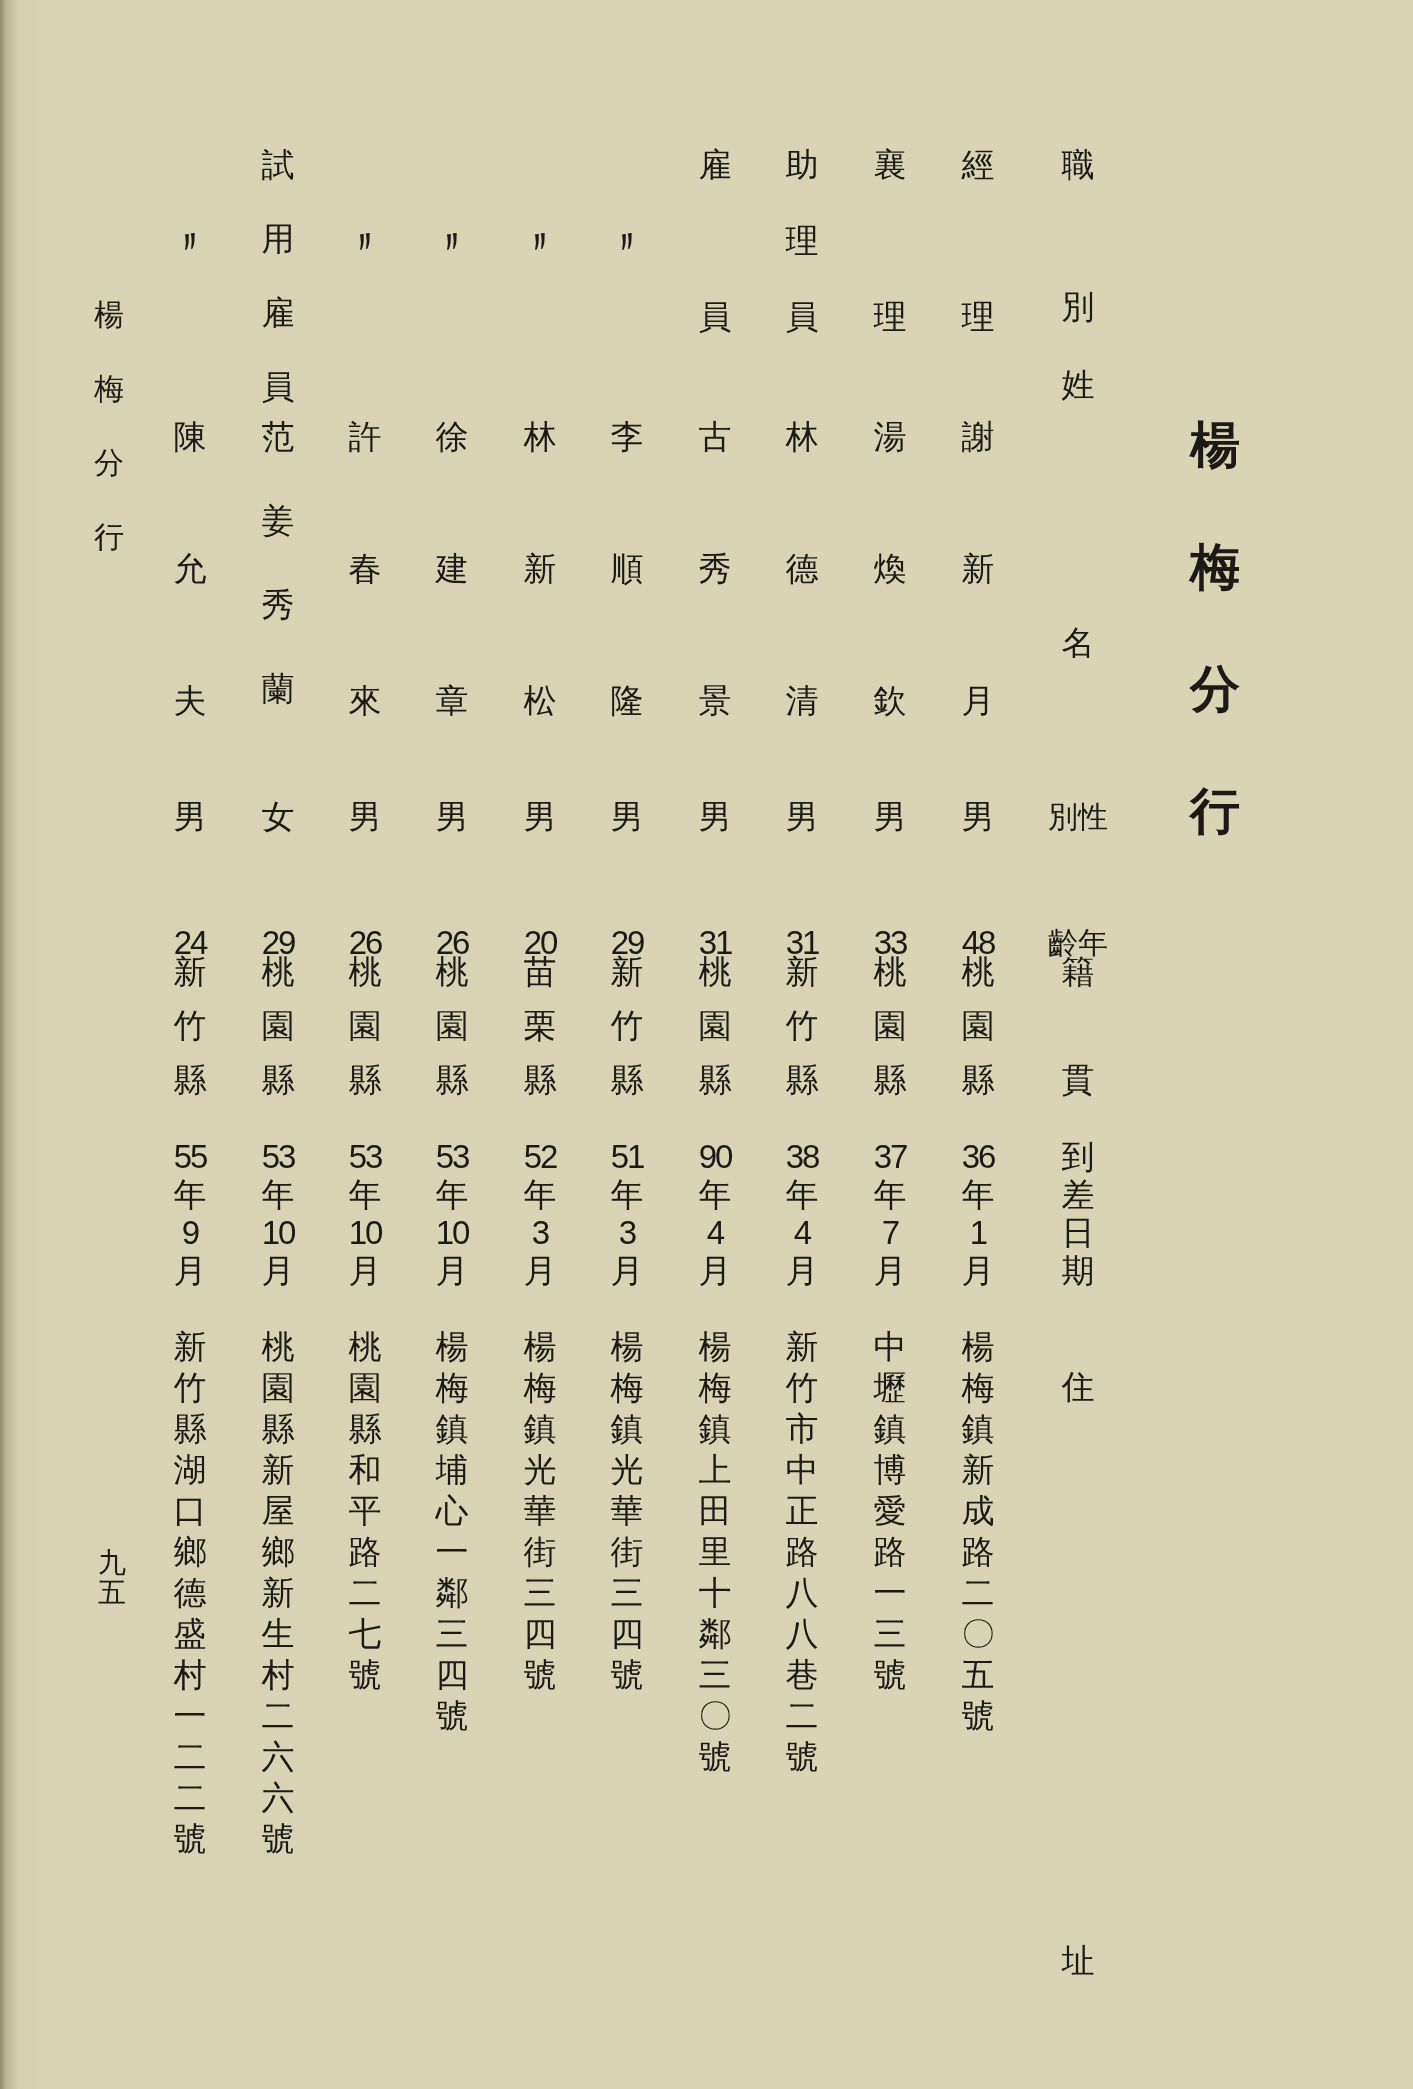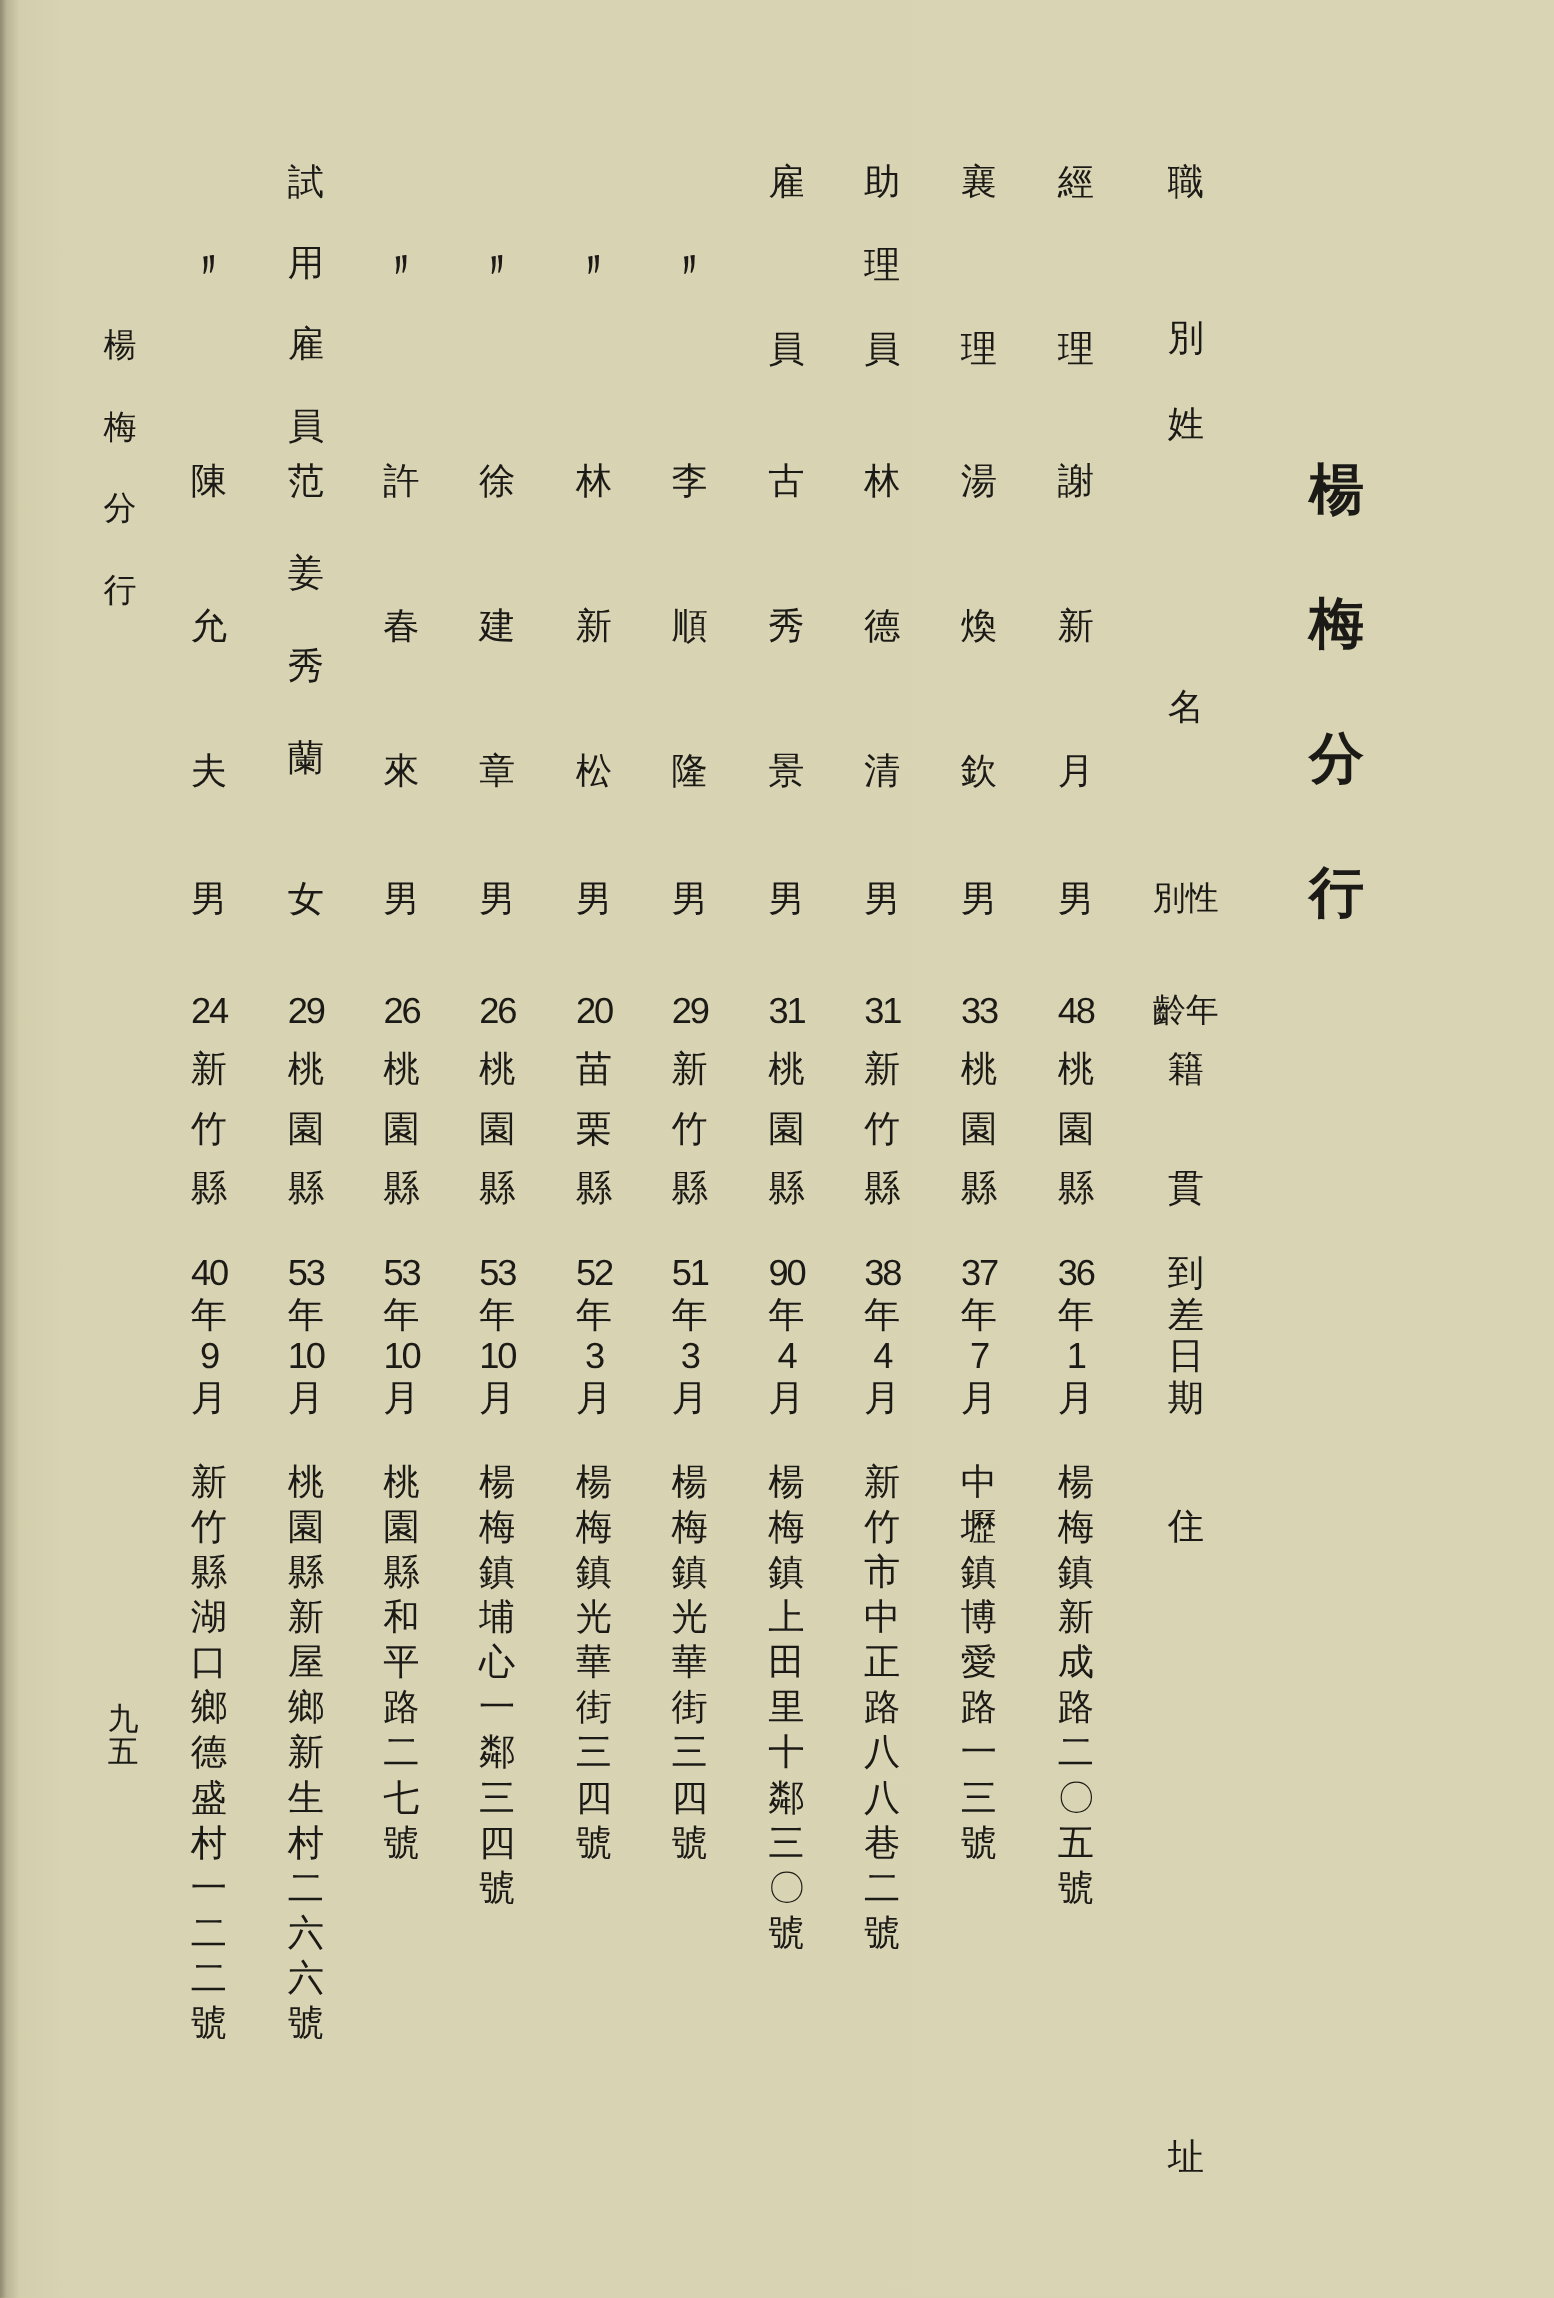--- a/index.html
+++ b/index.html
@@ -33,21 +33,21 @@
   .col { position: absolute; width: 60px; top: 0; height: 2089px; }
   .field { position: absolute; left: 0; width: 60px; display: flex; flex-direction: column; align-items: center; }
   .ch { font-size: 33px; line-height: 34px; height: 34px; display: block; text-align: center; }
   .ch.num { font-family: "Liberation Sans", "DejaVu Sans", sans-serif; font-size: 33px; letter-spacing: -2px; }
   .ch.ditto { font-size: 30px; transform: rotate(-10deg); font-weight: bold; }
 
   
   .f-role   { top: 148px; }
   .f-name   { top: 420px; }
   .f-sex    { top: 800px; }
-  .f-age    { top: 902px; }
+  .f-age    { top: 926px; }
   .f-origin { top: 955px; }
   .f-date   { top: 1138px; }
   .f-addr   { top: 1328px; }
   .date .ch { height: 38px; line-height: 38px; }
   .addr .ch { height: 38px; line-height: 38px; margin-bottom: 3px; }
   .hdr .ch { font-weight: normal; }
 </style>
 </head>
 <body>
 
@@ -467,21 +467,21 @@
         </div>
         <div class="field f-age">
           <span class="ch num">24</span>
         </div>
         <div class="field f-origin">
           <span class="ch">新</span>
           <span class="ch" style="margin-top: 20px;">竹</span>
           <span class="ch" style="margin-top: 20px;">縣</span>
         </div>
         <div class="field f-date date">
-          <span class="ch num">40</span>
+          <span class="ch num">55</span>
           <span class="ch">年</span>
           <span class="ch num">9</span>
           <span class="ch">月</span>
         </div>
         <div class="field f-addr addr">
           <span class="ch">新</span>
           <span class="ch">竹</span>
           <span class="ch">縣</span>
           <span class="ch">湖</span>
           <span class="ch">口</span>

